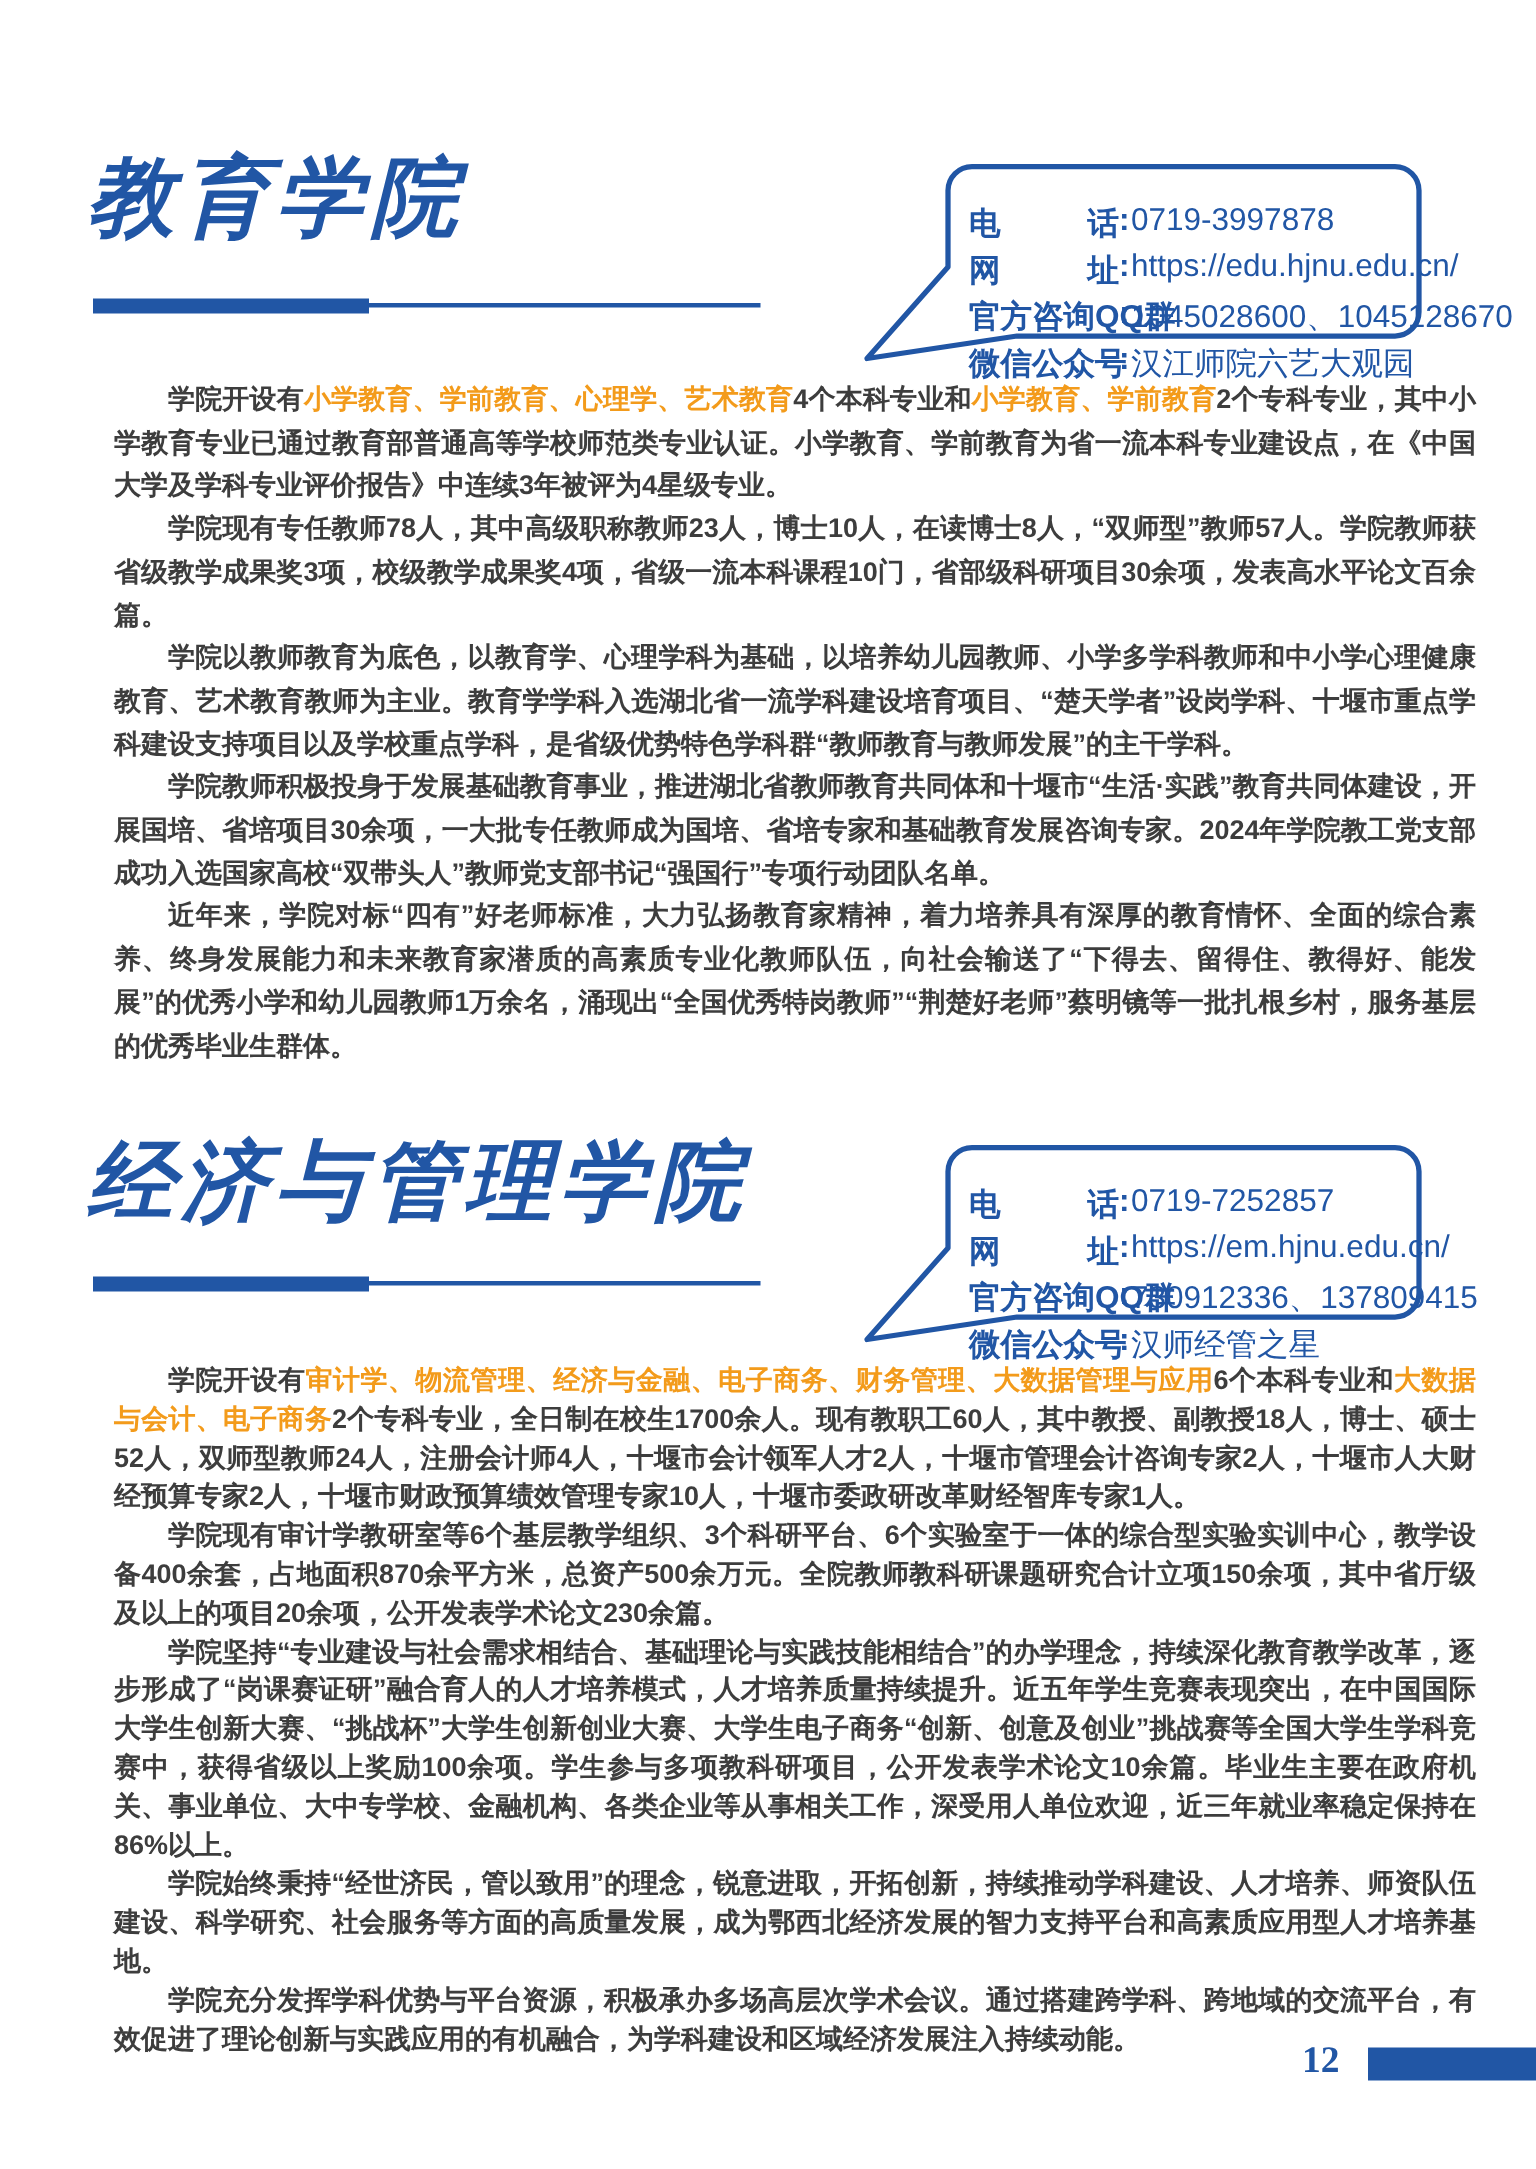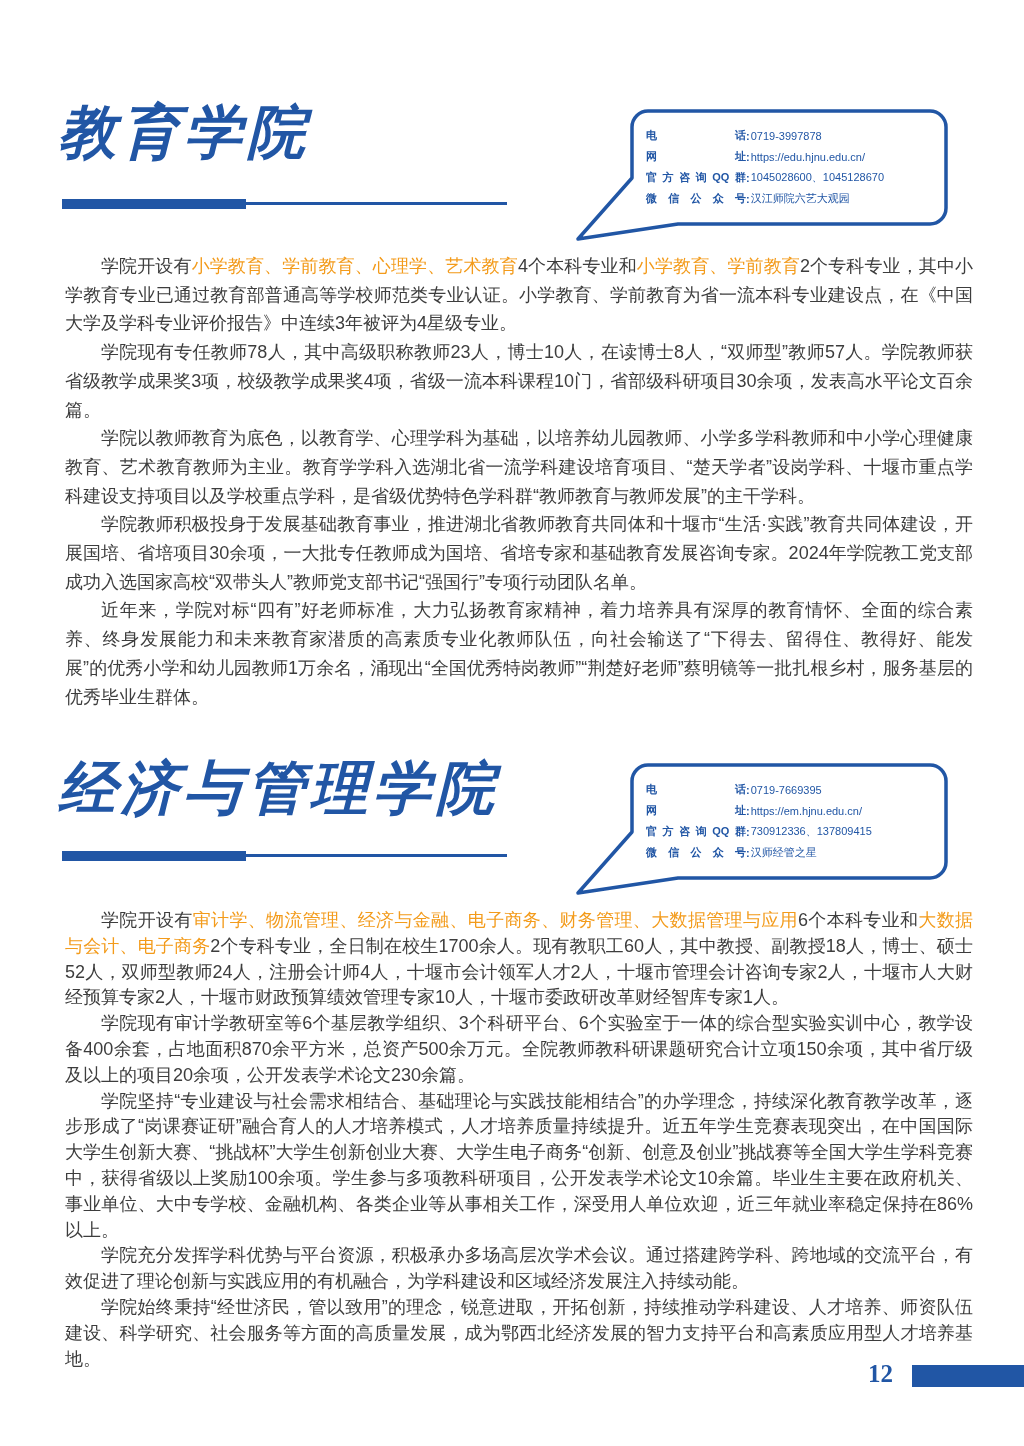--- a/index.html
+++ b/index.html
@@ -23,26 +23,26 @@
   #underline-2{top:851px;}
   .title-underline .thick{position:absolute;left:0;top:0;width:184px;height:10px;background:var(--blue);}
   .title-underline .thin{position:absolute;left:184px;top:3px;right:0;height:3px;background:var(--blue);}
 
   .bubble{position:absolute;left:570px;width:380px;height:135px;}
   #bubble-1{top:108px;}
   #bubble-2{top:762px;}
   .bubble svg{position:absolute;left:0;top:0;}
   .bubble path{fill:#ffffff;stroke:var(--blue);stroke-width:3.5;stroke-linejoin:round;}
   .bubble .rows{position:absolute;left:76px;top:17px;}
-  .crow{display:flex;align-items:center;height:21px;color:var(--blue);font-size:11px;white-space:nowrap;}
+  .crow{display:flex;align-items:flex-start;height:21px;color:var(--blue);font-size:21px;white-space:nowrap;margin-top:10px;}
   .clabel{display:inline-block;width:100px;font-weight:bold;text-align:justify;text-align-last:justify;}
   .colon{font-weight:bold;}
   .cvalue{margin-left:1px;}
 
-  .paras{position:absolute;left:65px;width:908px;color:var(--body);font-size:18px;text-align:justify;}
+  .paras{position:absolute;left:76px;width:908px;color:var(--body);font-size:18px;text-align:justify;font-weight:bold;}
   #paras-1{top:252px;line-height:28.7px;}
   #paras-2{top:908px;line-height:25.8px;}
   .paras p{margin:0;text-indent:2em;}
   .hl{color:var(--orange);}
 
   .pagenum{
     position:absolute;left:868px;top:1360px;
     font-family:"Liberation Serif","DejaVu Serif",serif;
     font-weight:bold;font-size:25px;color:var(--blue);
   }
@@ -102,21 +102,21 @@
   </div>
 
   <div class="bubble" id="bubble-2">
     <svg width="380" height="135" viewBox="0 0 380 135">
       <path d="M 78 3 L 360 3 A 16 16 0 0 1 376 19 L 376 100 A 16 16 0 0 1 360 116 L 108 116 L 8 131 L 62 70 L 62 19 A 16 16 0 0 1 78 3 Z"></path>
     </svg>
     <div class="rows">
       <div class="crow">
         <span class="clabel">电话</span>
           <span class="colon">:</span>
-          <span class="cvalue">0719-7669395</span>
+          <span class="cvalue">0719-7252857</span>
       </div>
       <div class="crow">
         <span class="clabel">网址</span>
           <span class="colon">:</span>
           <span class="cvalue">https://em.hjnu.edu.cn/</span>
       </div>
       <div class="crow">
         <span class="clabel">官方咨询QQ群</span>
           <span class="colon">:</span>
           <span class="cvalue">730912336、137809415</span>
@@ -126,20 +126,20 @@
           <span class="colon">:</span>
           <span class="cvalue">汉师经管之星</span>
       </div>
     </div>
   </div>
 
   <div class="paras" id="paras-2">
     <p><span>学院开设有</span><span class="hl">审计学、物流管理、经济与金融、电子商务、财务管理、大数据管理与应用</span><span>6个本科专业和</span><span class="hl">大数据与会计、电子商务</span><span>2个专科专业，全日制在校生1700余人。现有教职工60人，其中教授、副教授18人，博士、硕士52人，双师型教师24人，注册会计师4人，十堰市会计领军人才2人，十堰市管理会计咨询专家2人，十堰市人大财经预算专家2人，十堰市财政预算绩效管理专家10人，十堰市委政研改革财经智库专家1人。</span></p>
     <p><span>学院现有审计学教研室等6个基层教学组织、3个科研平台、6个实验室于一体的综合型实验实训中心，教学设备400余套，占地面积870余平方米，总资产500余万元。全院教师教科研课题研究合计立项150余项，其中省厅级及以上的项目20余项，公开发表学术论文230余篇。</span></p>
     <p><span>学院坚持“专业建设与社会需求相结合、基础理论与实践技能相结合”的办学理念，持续深化教育教学改革，逐步形成了“岗课赛证研”融合育人的人才培养模式，人才培养质量持续提升。近五年学生竞赛表现突出，在中国国际大学生创新大赛、“挑战杯”大学生创新创业大赛、大学生电子商务“创新、创意及创业”挑战赛等全国大学生学科竞赛中，获得省级以上奖励100余项。学生参与多项教科研项目，公开发表学术论文10余篇。毕业生主要在政府机关、事业单位、大中专学校、金融机构、各类企业等从事相关工作，深受用人单位欢迎，近三年就业率稳定保持在86%以上。</span></p>
+    <p><span>学院始终秉持“经世济民，管以致用”的理念，锐意进取，开拓创新，持续推动学科建设、人才培养、师资队伍建设、科学研究、社会服务等方面的高质量发展，成为鄂西北经济发展的智力支持平台和高素质应用型人才培养基地。</span></p>
     <p><span>学院充分发挥学科优势与平台资源，积极承办多场高层次学术会议。通过搭建跨学科、跨地域的交流平台，有效促进了理论创新与实践应用的有机融合，为学科建设和区域经济发展注入持续动能。</span></p>
-    <p><span>学院始终秉持“经世济民，管以致用”的理念，锐意进取，开拓创新，持续推动学科建设、人才培养、师资队伍建设、科学研究、社会服务等方面的高质量发展，成为鄂西北经济发展的智力支持平台和高素质应用型人才培养基地。</span></p>
   </div>
 
   <span class="pagenum">12</span>
   <span class="footer-bar"></span>
 
 </div>
 
 </body></html>

